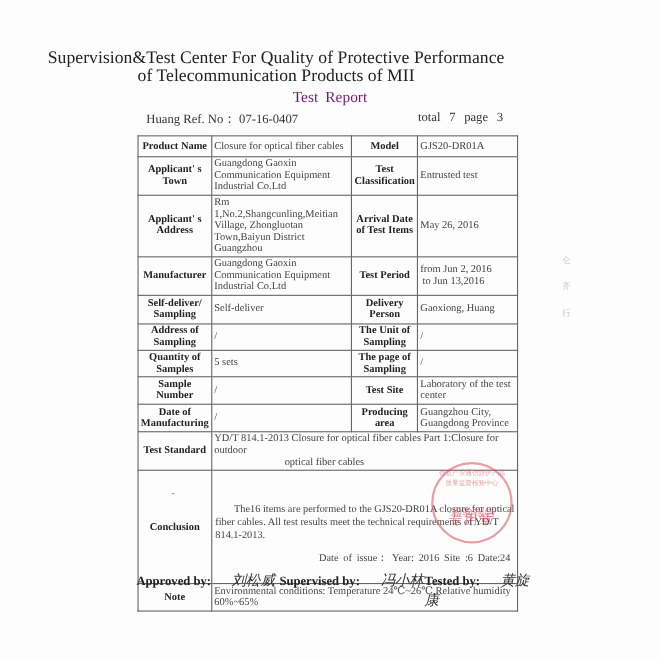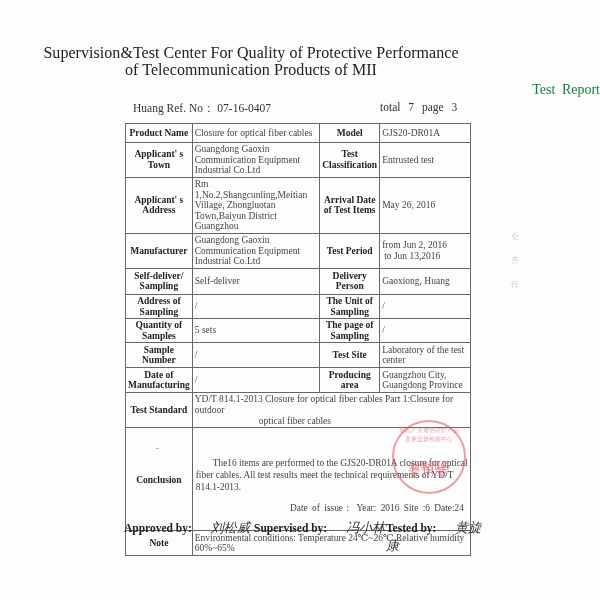--- a/index.html
+++ b/index.html
@@ -11,22 +11,22 @@
       position: relative;
     }
     .page { position: absolute; left: 0; top: 0; width: 600px; height: 600px; }
     .header-line1, .header-line2 {
       position: absolute; left: 0; width: 502px; text-align: center;
       font-size: 16px; color: #222; letter-spacing: 0.05px;
     }
     .header-line1 { top: 44px; }
     .header-line2 { top: 61px; }
     .report-title {
-      position: absolute; top: 82px; left: 0; width: 600px; text-align: right;
-      font-size: 14px; color: #15803d; word-spacing: 3px;
+      position: absolute; top: 82px; left: 0; width: 600px; text-align: center;
+      font-size: 14px; color: #701a75; word-spacing: 3px;
     }
     .ref-row {
       position: absolute; top: 101px; left: 133px; width: 340px;
       font-size: 11.5px; color: #333;
     }
     .ref-right { position: absolute; left: 247px; top: 0; word-spacing: 5px; }
 
     table.report {
       position: absolute; left: 125px; top: 123px;
       width: 346px; border-collapse: collapse;

